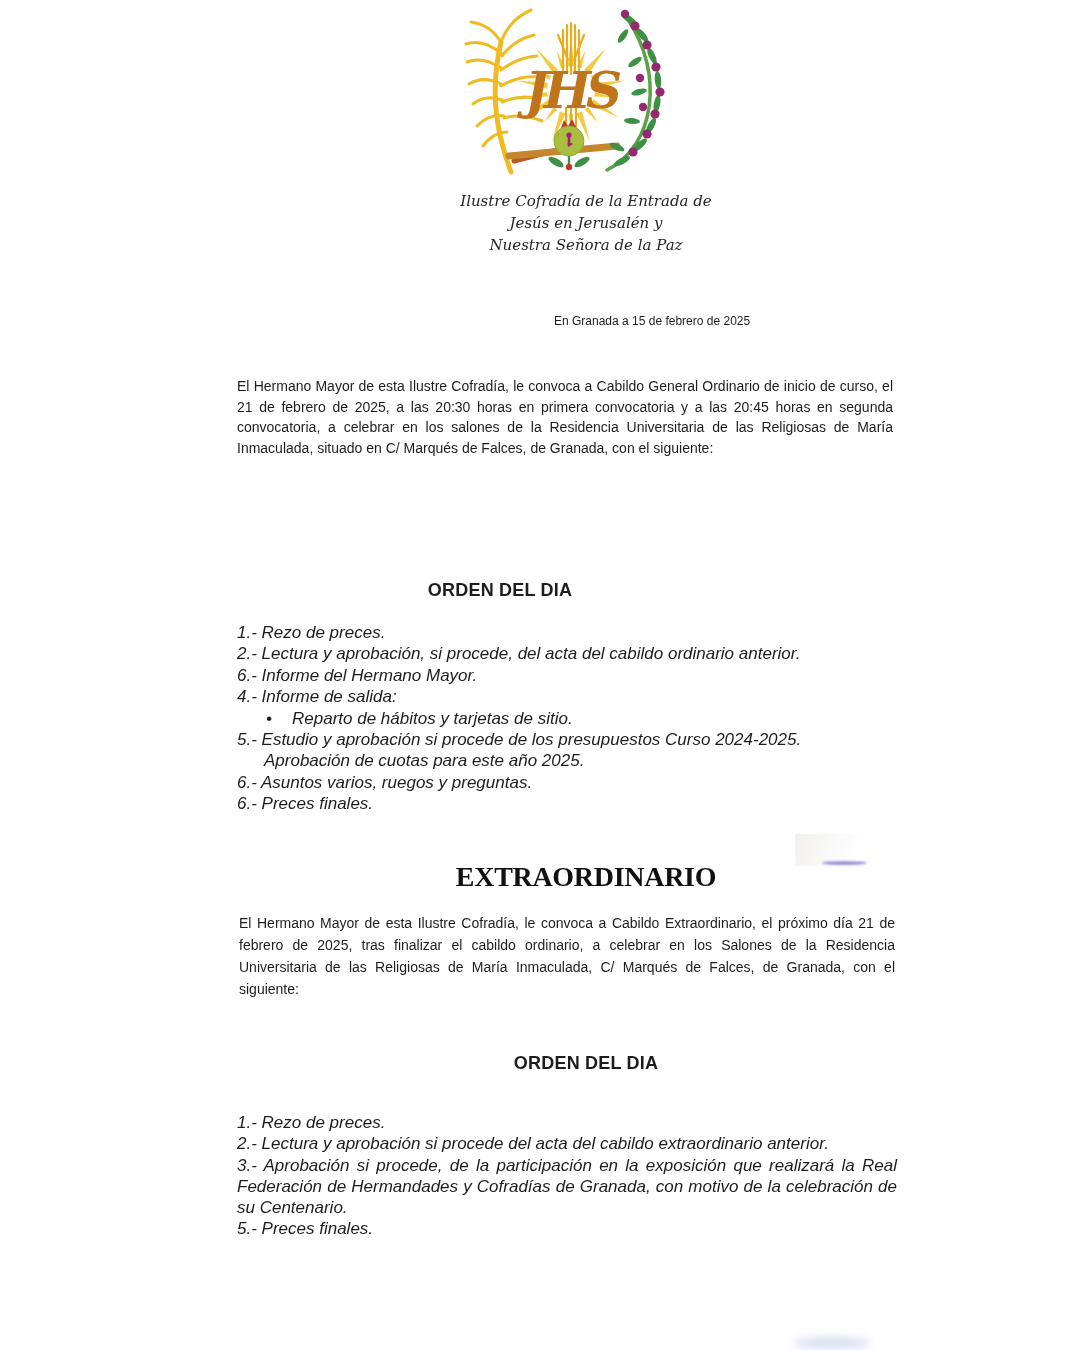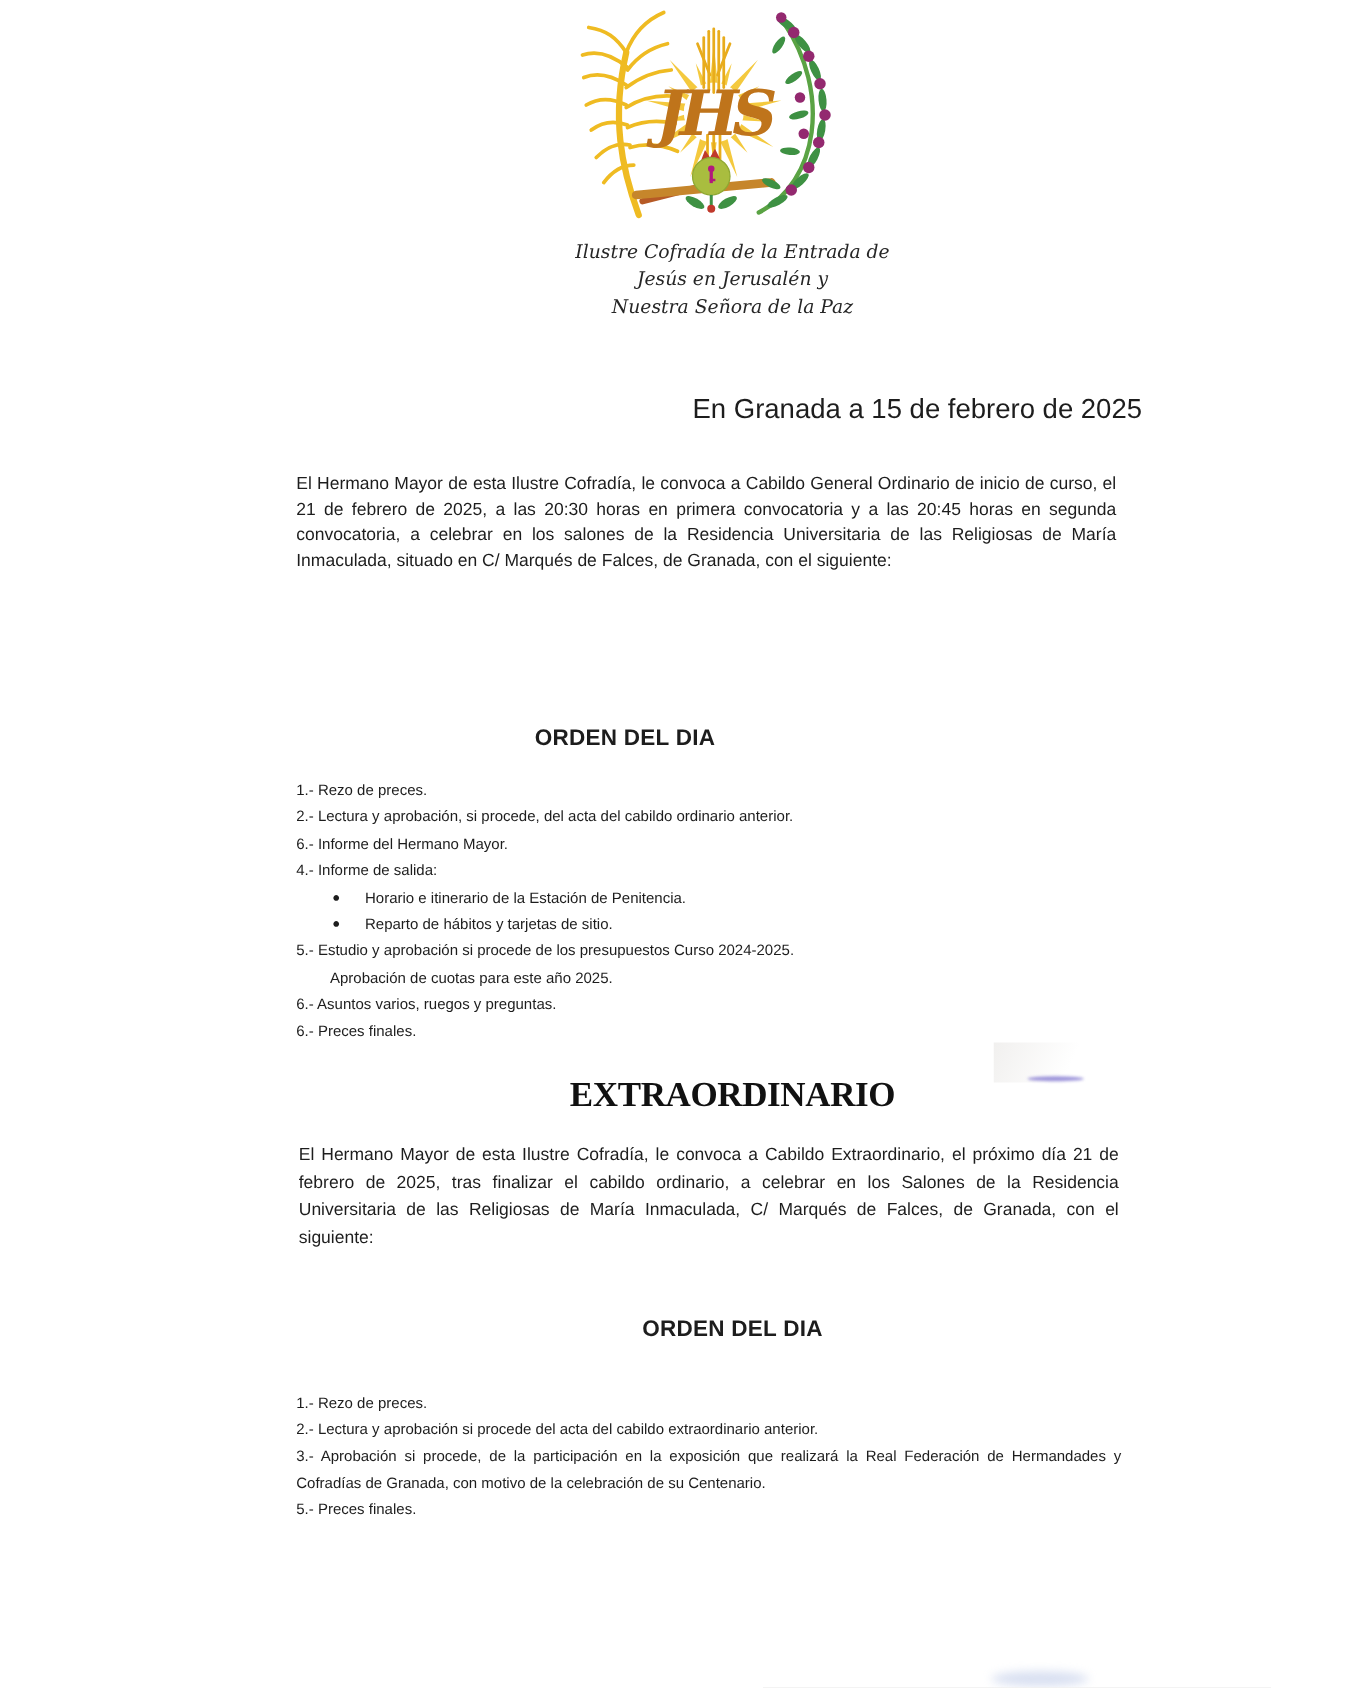--- a/index.html
+++ b/index.html
@@ -16,21 +16,21 @@
   .org-name{
     position:absolute;top:190px;left:0;width:1080px;
     margin-left:46px;
     text-align:center;
     font-family:"DejaVu Serif", serif;
     font-style:italic;font-weight:500;
     font-size:15px;line-height:22px;color:#262626;
   }
   .dateline{
     position:absolute;left:554px;top:314px;
-    font-size:22px;white-space:nowrap;
+    font-size:12px;white-space:nowrap;
   }
   .para{
     position:absolute;left:237px;width:656px;
     font-size:14px;line-height:20.6px;
     text-align:justify;
   }
   .para1{top:376px;}
   .para2{top:912px;line-height:22px;left:239px;}
   .agenda-heading{
     position:absolute;left:0;width:1080px;text-align:center;
@@ -39,21 +39,22 @@
   .orden1{top:580px;margin-left:-40px;}
   .orden2{top:1053px;margin-left:46px;}
   .extra-heading{
     position:absolute;top:861px;left:0;width:1080px;text-align:center;
     margin-left:46px;
     font-family:"Liberation Serif", serif;
     font-weight:bold;font-size:28px;letter-spacing:-0.3px;color:#111;
   }
   .agenda{
     position:absolute;left:237px;width:660px;
-    font-size:12px;
+    font-size:17px;
+    font-style:italic;
   }
   .list1{top:622px;}
   .list2{top:1112px;}
   .agenda-line{line-height:21.4px;text-align:justify;}
   .list2 .agenda-line{line-height:21.3px;}
   .agenda-line.bullet{padding-left:55px;position:relative;}
   .agenda-line.bullet::before{
     content:"\2022";
     position:absolute;left:29px;top:0;
     font-size:17px;
@@ -196,21 +197,20 @@
 
   <div class="para para1">El Hermano Mayor de esta Ilustre Cofradía, le convoca a Cabildo General Ordinario de inicio de curso, el 21 de febrero de 2025, a las 20:30 horas en primera convocatoria y a las 20:45 horas en segunda convocatoria, a celebrar en los salones de la Residencia Universitaria de las Religiosas de María Inmaculada, situado en C/ Marqués de Falces, de Granada, con el siguiente:</div>
 
   <div class="agenda-heading orden1">ORDEN DEL DIA</div>
 
   <div class="agenda list1">
     <div class="agenda-line">1.- Rezo de preces.</div>
     <div class="agenda-line">2.- Lectura y aprobación, si procede, del acta del cabildo ordinario anterior.</div>
     <div class="agenda-line">6.- Informe del Hermano Mayor.</div>
     <div class="agenda-line">4.- Informe de salida:</div>
-    <div class="agenda-line bullet">Horario e itinerario de la Estación de Penitencia.</div>
     <div class="agenda-line bullet">Reparto de hábitos y tarjetas de sitio.</div>
     <div class="agenda-line">5.- Estudio y aprobación si procede de los presupuestos Curso 2024-2025.</div>
     <div class="agenda-line indent">Aprobación de cuotas para este año 2025.</div>
     <div class="agenda-line">6.- Asuntos varios, ruegos y preguntas.</div>
     <div class="agenda-line">6.- Preces finales.</div>
   </div>
 
   <div class="extra-heading">EXTRAORDINARIO</div>
 
   <div class="para para2">El Hermano Mayor de esta Ilustre Cofradía, le convoca a Cabildo Extraordinario, el próximo día 21 de febrero de 2025, tras finalizar el cabildo ordinario, a celebrar en los Salones de la Residencia Universitaria de las Religiosas de María Inmaculada, C/ Marqués de Falces, de Granada, con el siguiente:</div>

